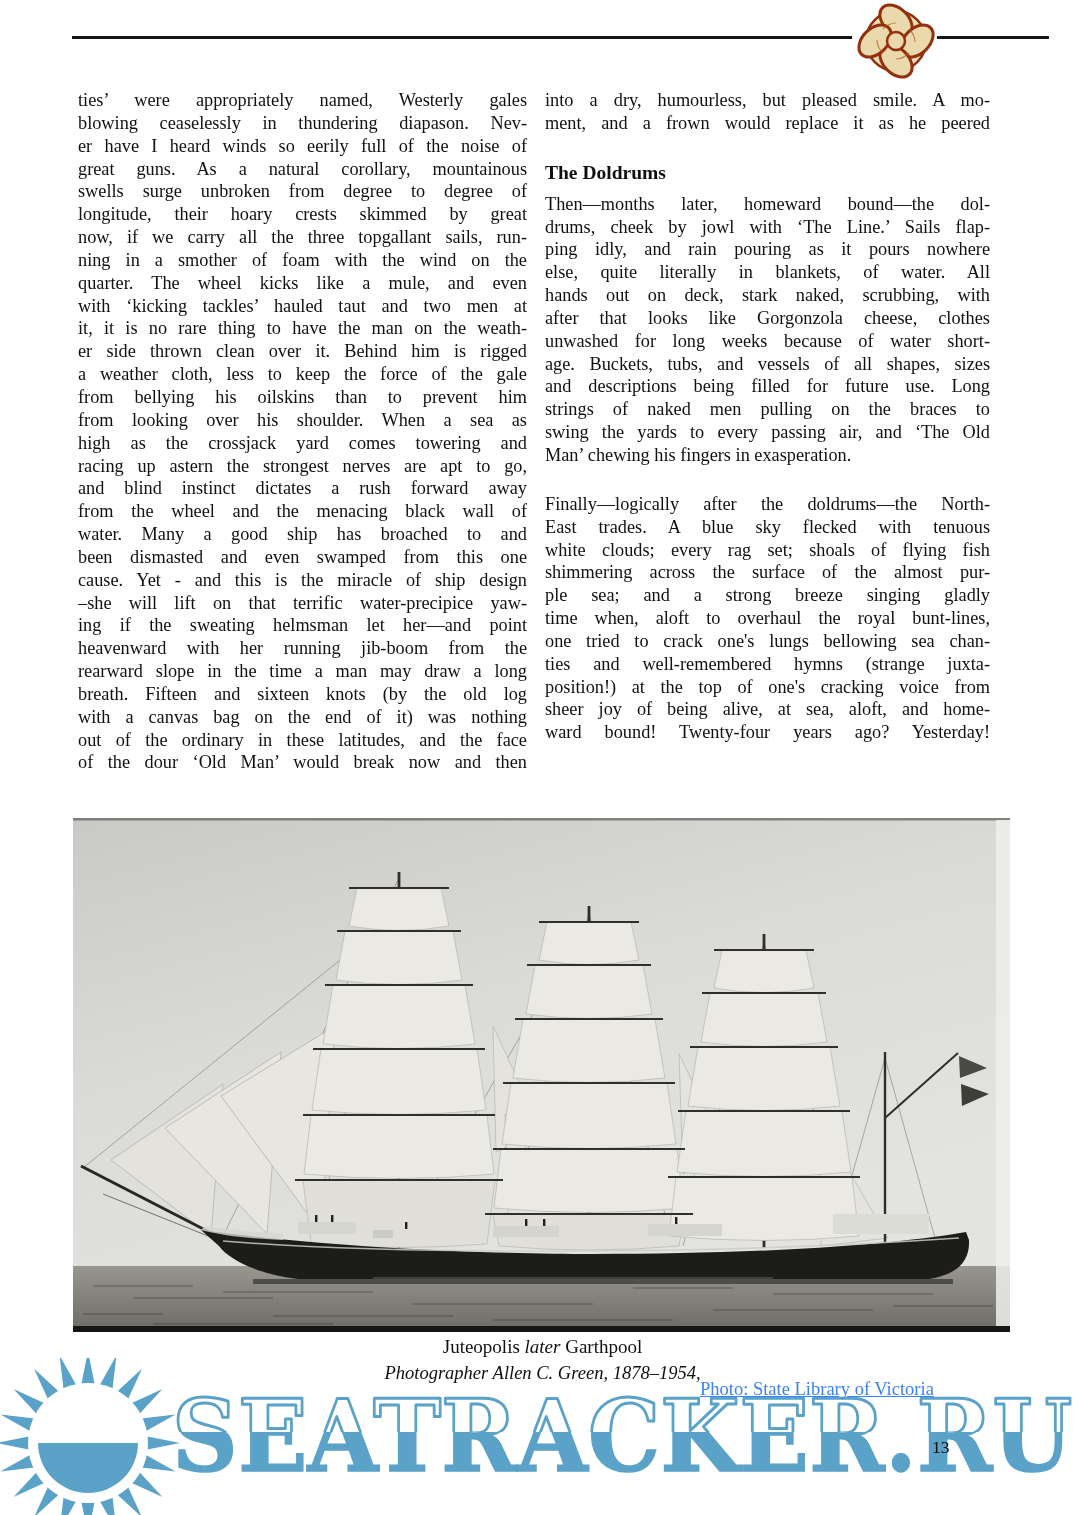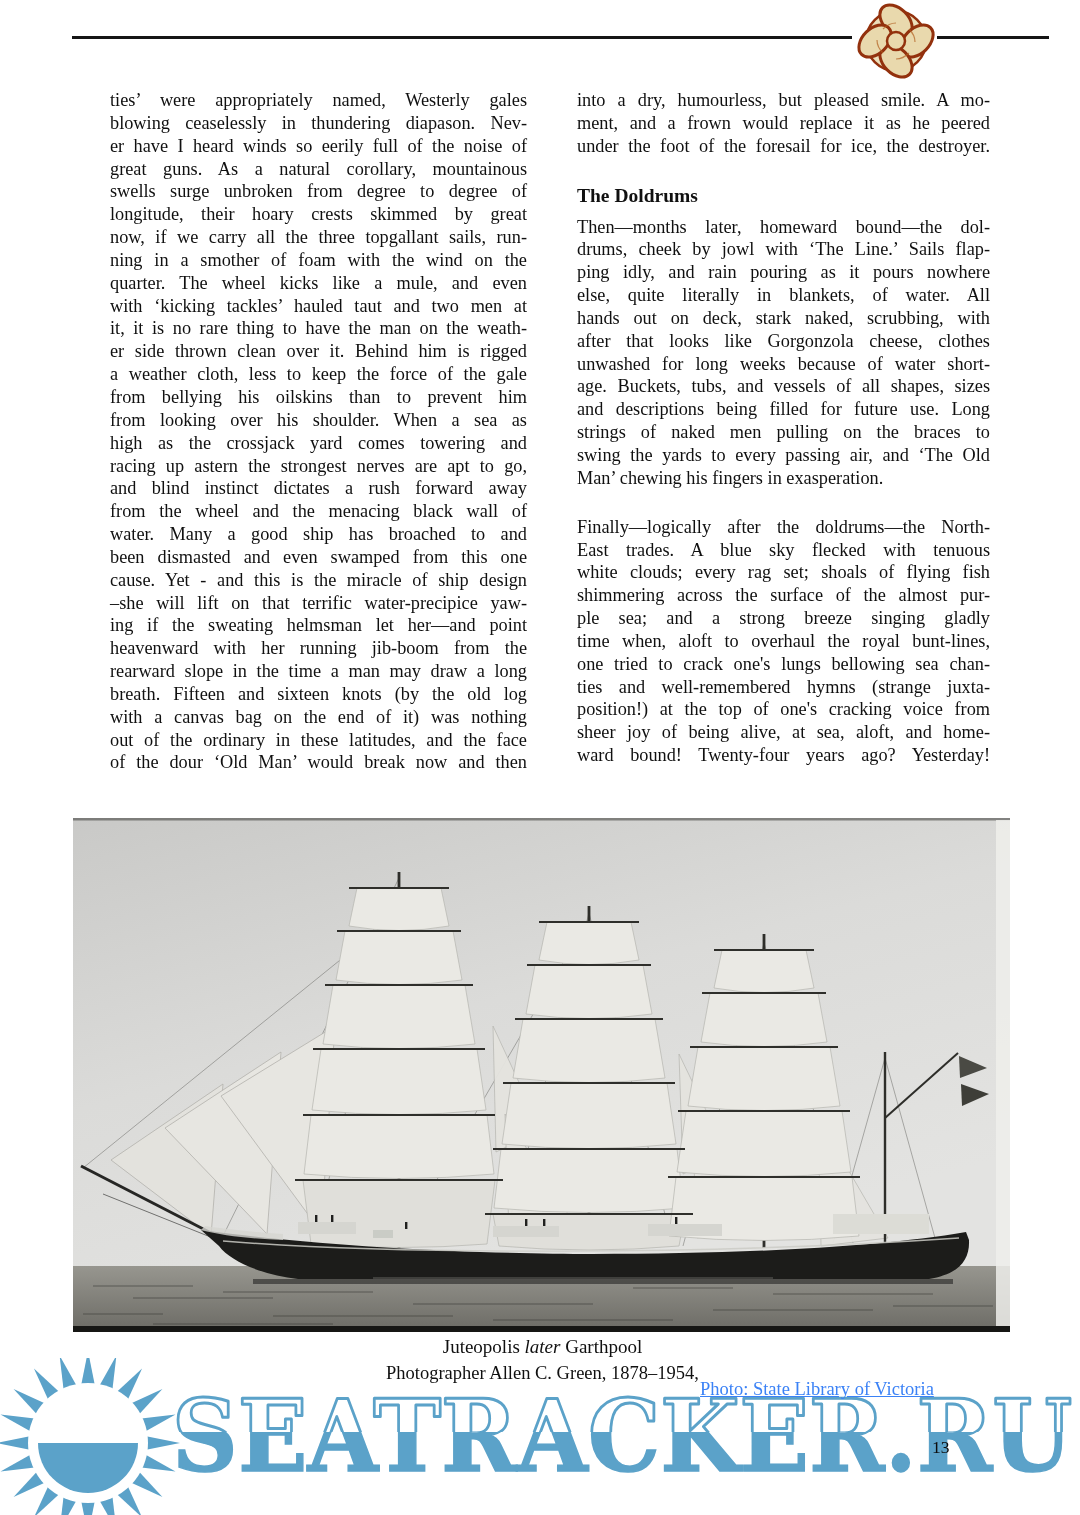--- a/index.html
+++ b/index.html
@@ -13,31 +13,31 @@
   .rule-left  { left:72px;  top:36px; width:780px; }
   .rule-right { left:937px; top:36px; width:112px; }
   .knot { position:absolute; left:851px; top:3px; width:90px; height:76px; }
 
   
   .col { position:absolute; top:89px; font-size:18.3px; line-height:22.85px; color:#101010; }
   .col-left  { left:78px;  width:449px; }
   .col-right { left:545px; width:445px; }
   .para { margin:0 0 26px 0; }
   .heading { font-weight:bold; font-size:19.5px; line-height:23px; margin:15px 0 9px 0; }
-  .tline { text-align:justify; text-align-last:justify;margin-left:32px; }
+  .tline { text-align:justify; text-align-last:justify; }
   .tline.noj { text-align-last:left; }
   .heading .tline { text-align-last:left; }
 
   
   .photo { position:absolute; left:73px; top:818px; width:937px; height:514px; }
 
   
   .caption { position:absolute; left:75px; top:1334px; width:935px; text-align:center; z-index:3; }
   .cap1 { font-size:19px; line-height:25px; color:#101010; }
-  .cap2 { font-size:18.5px; line-height:24px; color:#101010; margin-top:2px; }
+  .cap2 { font-size:18.5px; line-height:24px; font-style:italic; color:#101010; margin-top:2px; }
   .cap3 { position:absolute; left:700px; top:1379px; font-size:18.5px; color:#3b82f6; z-index:3;text-decoration:underline; }
 
   .pagenum { position:absolute; left:932px; top:1437px; font-size:17.5px; color:#0d0d0d; z-index:4;text-align:right; }
 
   
   .watermark { position:absolute; left:0; top:1358px; width:1080px; height:157px; z-index:1; }
 </style>
 </head>
 <body>
 
@@ -87,21 +87,20 @@
       <div class="tline">breath.  Fifteen and sixteen knots (by the old log</div>
       <div class="tline">with a canvas bag on the end of it) was nothing</div>
       <div class="tline">out of the ordinary in these latitudes, and the face</div>
       <div class="tline">of the dour ‘Old Man’ would break now and then</div>
     </div>
   </div>
 <div class="col col-right">
     <div class="para">
       <div class="tline">into a dry, humourless, but pleased smile.  A mo-</div>
       <div class="tline">ment, and a frown would replace it as he peered</div>
-      <div class="tline">under the foot of the foresail for ice, the destroyer.</div>
     </div>
     <div class="heading">
       <div class="tline noj">The Doldrums</div>
     </div>
     <div class="para">
       <div class="tline">Then—months later, homeward bound—the dol-</div>
       <div class="tline">drums, cheek by jowl with ‘The Line.’  Sails flap-</div>
       <div class="tline">ping idly, and rain pouring as it pours nowhere</div>
       <div class="tline">else, quite literally in blankets, of water.   All</div>
       <div class="tline">hands out on deck, stark naked, scrubbing, with</div>

